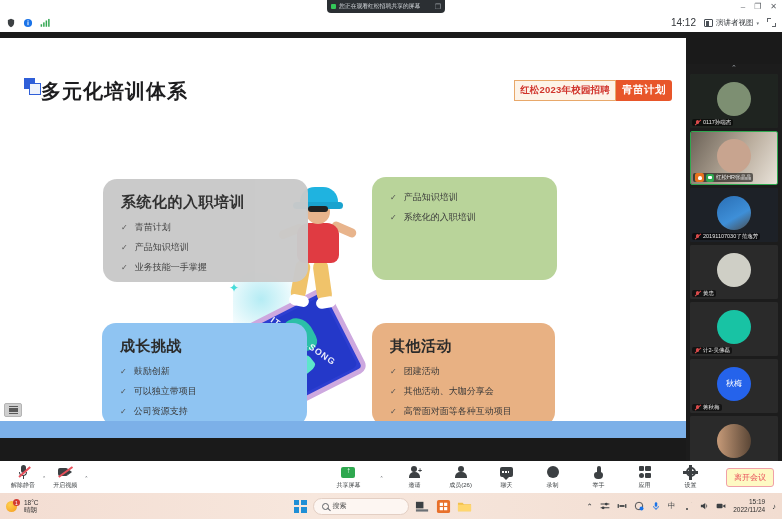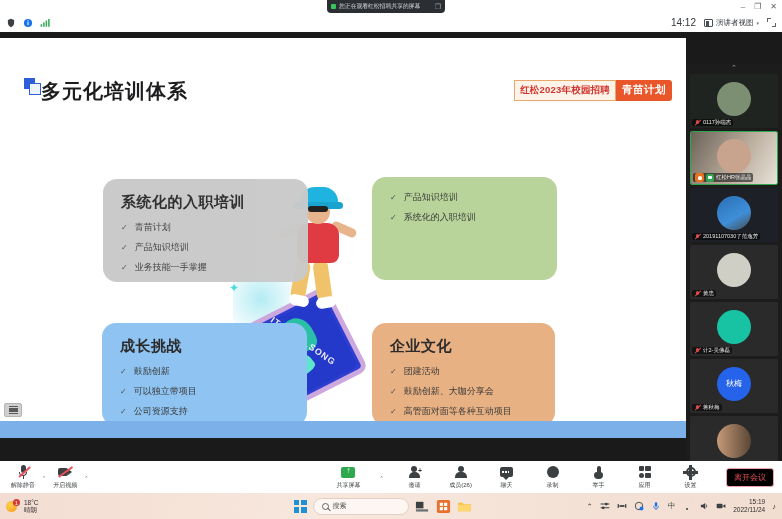--- a/index.html
+++ b/index.html
@@ -194,21 +194,21 @@
   }
   .tool { display: flex; flex-direction: column; align-items: center; gap: 1px;
           min-width: 30px; position: relative; }
   .tool .tlabel { font-size: 6px; color: #3c4043; white-space: nowrap; }
   .tool .tico { height: 15px; display: flex; align-items: center; justify-content: center; }
   .t-left { display: flex; align-items: flex-end; gap: 4px; }
   .t-center { display: flex; align-items: flex-end; gap: 16px; margin-left: 245px; }
   .t-right { display: flex; align-items: center; gap: 16px; margin-left: auto; }
   .tcaret { font-size: 5px; color: #5f6368; padding-bottom: 9px; }
   .leave-btn {
-    border: 1px solid #f0a0a8; color: #e8505b; background: #000000;
+    border: 1px solid #f0a0a8; color: #e8505b; background: #fef9c3;
     font-size: 8px; padding: 3px 7px; border-radius: 3px; margin-left: 10px;
   }
 
   
   .g { display: inline-block; position: relative; }
   .mic-off { width: 11px; height: 14px; }
   .mic-off .body { position: absolute; left: 3px; top: 0; width: 5px; height: 8px;
                    background: #3c4043; border-radius: 2.5px; }
   .mic-off .base { position: absolute; left: 1.5px; top: 7px; width: 8px; height: 4px;
                    border: 1.4px solid #3c4043; border-top: none; border-radius: 0 0 4px 4px; }
@@ -424,29 +424,29 @@
             <span>可以独立带项目</span>
           </li>
           <li>
             <span class="ck">✓</span>
             <span>公司资源支持</span>
           </li>
         </ul>
       </div>
 
       <div class="card card-orange">
-        <h3>企业文化</h3>
+        <h3>其他活动</h3>
         <ul>
           <li>
             <span class="ck">✓</span>
             <span>团建活动</span>
           </li>
           <li>
             <span class="ck">✓</span>
-            <span>鼓励创新、大咖分享会</span>
+            <span>其他活动、大咖分享会</span>
           </li>
           <li>
             <span class="ck">✓</span>
             <span>高管面对面等各种互动项目</span>
           </li>
         </ul>
       </div>
 
       <div class="slide-btn">
         <span class="bars">

